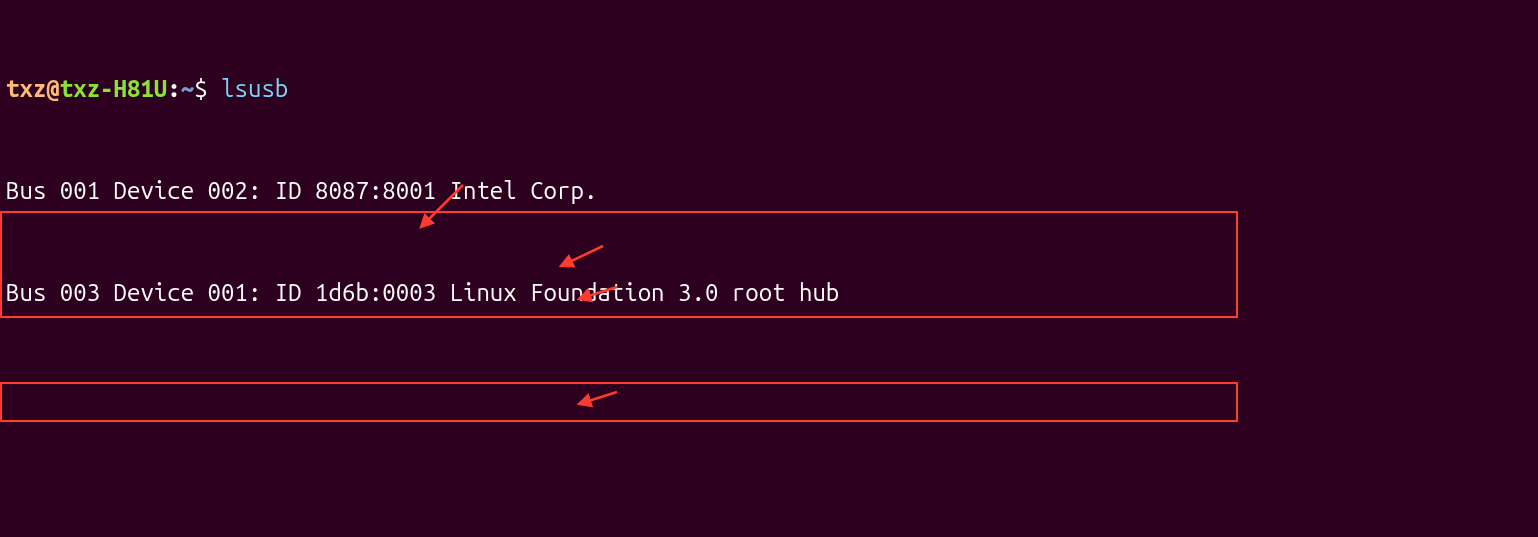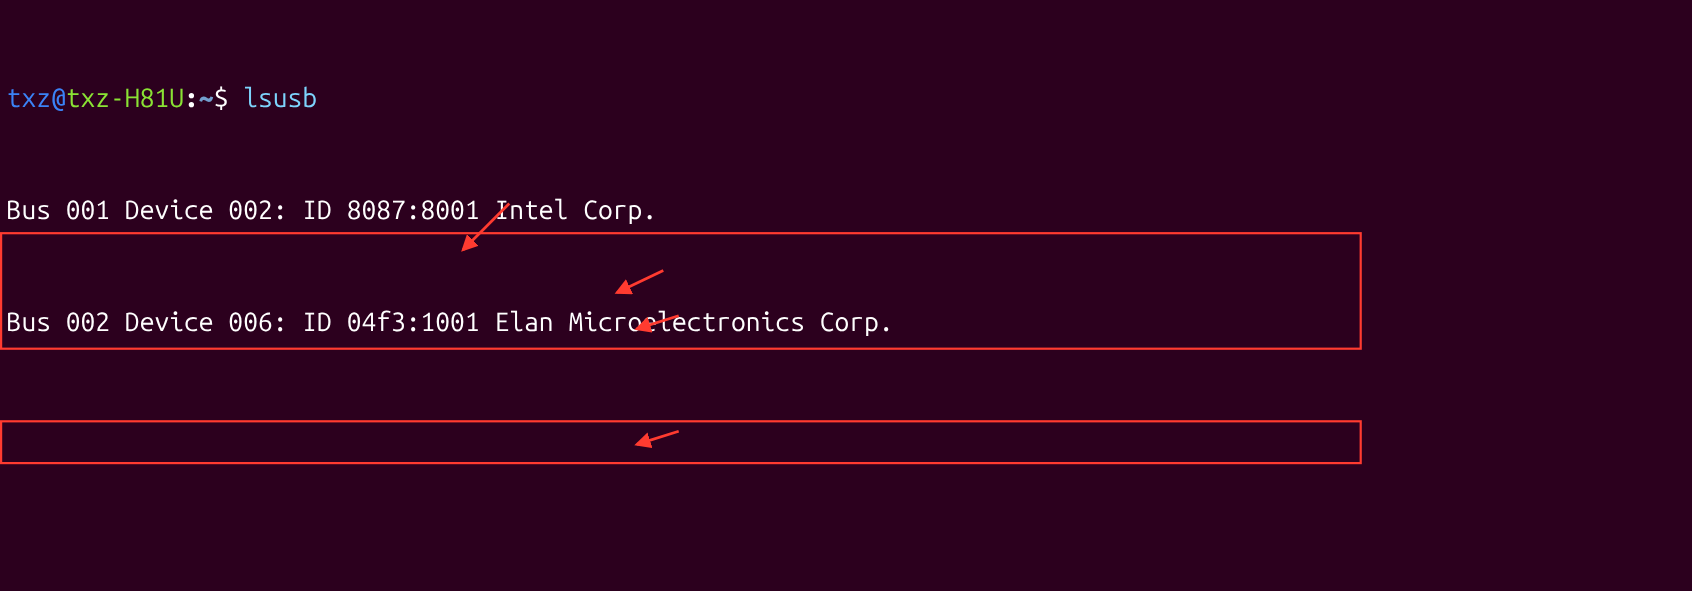--- a/index.html
+++ b/index.html
@@ -13,22 +13,22 @@
     width: 1538px;
     height: 537px;
     overflow: hidden;
     position: relative;
   }
   .terminal {
     padding: 4px 6px;
     white-space: pre;
     position: relative;
   }
-  .prompt-user { color: #3b82f6; font-weight: normal; }
-  .prompt-host { color: #8ae234; font-weight: normal; }
+  .prompt-user { color: #fdba74; font-weight: bold; }
+  .prompt-host { color: #8ae234; font-weight: bold; }
   .prompt-colon { color: #ffffff; font-weight: bold;}
   .prompt-path { color: #729fcf; font-weight: bold; }
   .prompt-dollar { color: #ffffff; }
   .cmd { color: #7dd3fc; }
   .line { color: #ffffff; position: relative; }
   .hl-box {
     position: absolute;
     border: 2px solid #ff3b30;
     box-sizing: border-box;
     pointer-events: none;
@@ -47,21 +47,21 @@
     font-family: sans-serif;
     line-height: 14px;
   }
 </style>
 </head>
 <body>
 
 <div class="terminal">
   <div class="line"><span class="prompt-user">txz</span><span class="prompt-user">@</span><span class="prompt-host">txz-H81U</span><span class="prompt-colon">:</span><span class="prompt-path">~</span><span class="prompt-dollar">$ </span><span class="cmd">lsusb</span></div>
   <div class="line">Bus 001 Device 002: ID 8087:8001 Intel Corp.</div>
-  <div class="line">Bus 002 Device 006: ID 04f3:1001 Elan Microelectronics Corp.</div>
+  <div class="line">Bus 003 Device 001: ID 1d6b:0003 Linux Foundation 3.0 root hub</div>
   
   
   
   
   
   
   
   
   
 </div>

